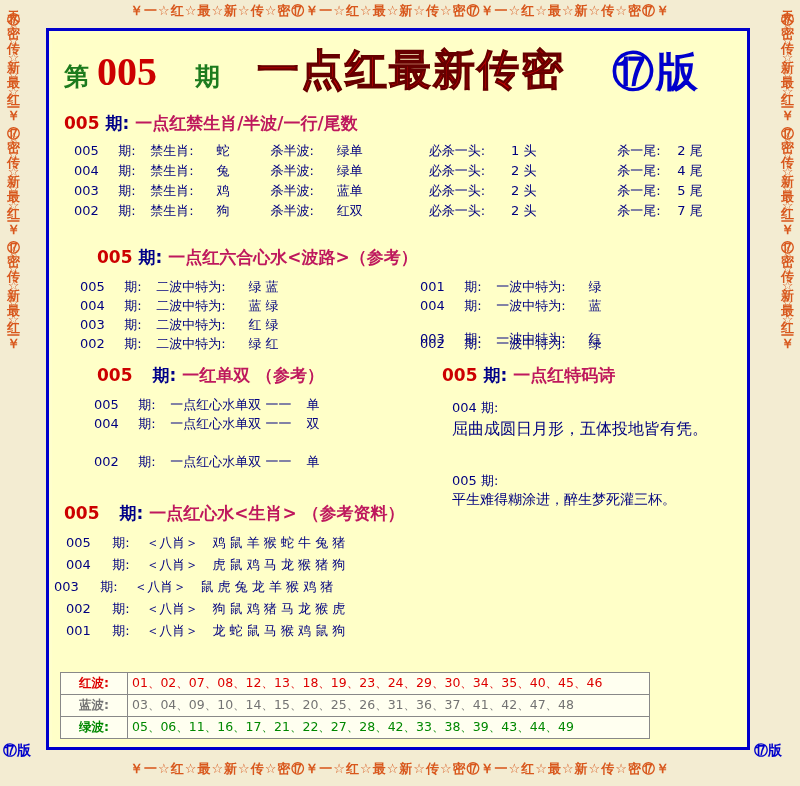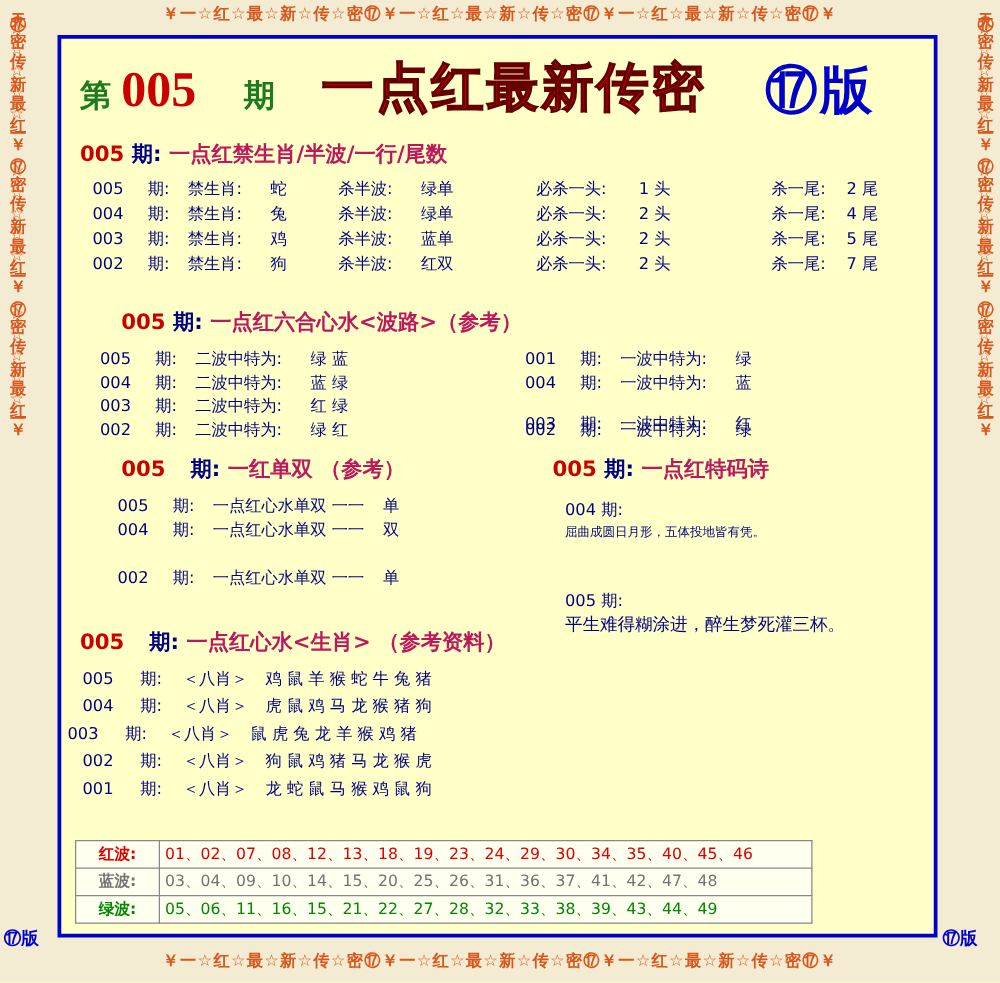--- a/index.html
+++ b/index.html
@@ -262,21 +262,21 @@
 
     <div class="sec-head" style="left:390px;top:330px;">
       <span class="no">005</span>
       <span class="qi">期:</span>
       <span class="name">一点红特码诗</span>
     </div>
     <div class="cell" style="left:400px;top:365px;">
       <span>004</span>
       <span>期:</span>
     </div>
-    <div class="cell" style="left:400px;top:385px;font-size:10px;">屈曲成圆日月形，五体投地皆有凭。</div>
+    <div class="cell" style="left:400px;top:385px;font-size:16px;">屈曲成圆日月形，五体投地皆有凭。</div>
     <div class="cell" style="left:400px;top:438px;">
       <span>005</span>
       <span>期:</span>
     </div>
     <div class="cell" style="left:400px;top:457px;font-size:14px;">平生难得糊涂进，醉生梦死灌三杯。</div>
 
     <div class="sec-head" style="left:12px;top:468px;">
       <span class="no">005</span>
       <span class="qi" style="margin-left:14px;">期:</span>
       <span class="name">一点红心水&lt;生肖&gt; （参考资料）</span>
@@ -320,16 +320,16 @@
       <tr>
     <td class="wave-label red">红波:</td>
     <td class="red">01、02、07、08、12、13、18、19、23、24、29、30、34、35、40、45、46</td>
   </tr>
   <tr>
     <td class="wave-label blue">蓝波:</td>
     <td class="blue">03、04、09、10、14、15、20、25、26、31、36、37、41、42、47、48</td>
   </tr>
   <tr>
     <td class="wave-label green">绿波:</td>
-    <td class="green">05、06、11、16、15、21、22、27、28、32、33、38、39、43、44、49</td>
+    <td class="green">05、06、11、16、17、21、22、27、28、42、33、38、39、43、44、49</td>
   </tr>
 </tbody>
   </table>
 
 </body></html>

